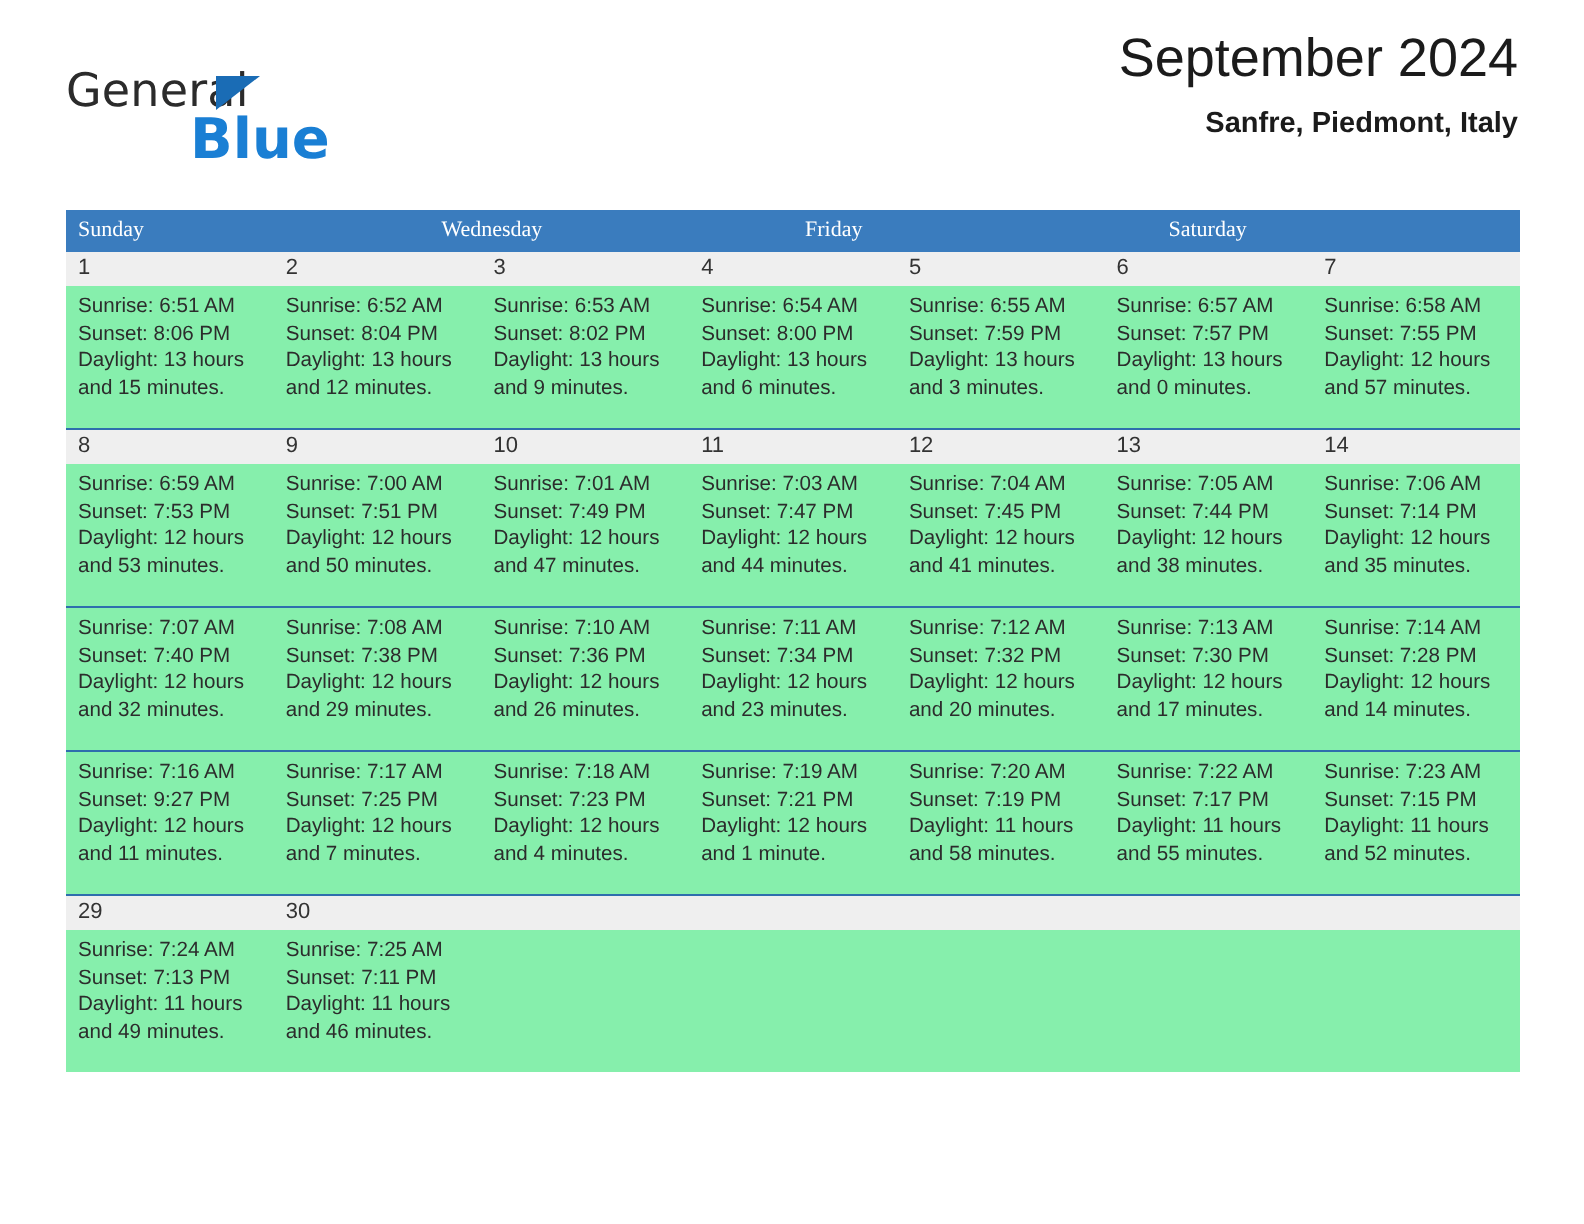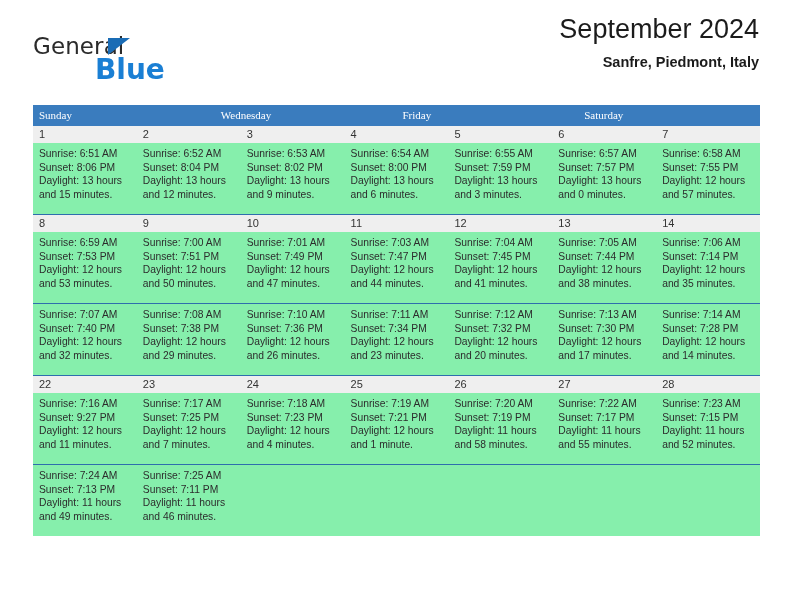--- a/index.html
+++ b/index.html
@@ -334,29 +334,20 @@
             </div>
             <div class="detail-cell">
               <div class="detail-line">Sunrise: 7:14 AM</div>
               <div class="detail-line">Sunset: 7:28 PM</div>
               <div class="detail-line">Daylight: 12 hours</div>
               <div class="detail-line">and 14 minutes.</div>
             </div>
           </div>
         </div>
         <div class="week-row">
-          <div class="daynum-row">
-            <div class="daynum-cell">22</div>
-            <div class="daynum-cell">23</div>
-            <div class="daynum-cell">24</div>
-            <div class="daynum-cell">25</div>
-            <div class="daynum-cell">26</div>
-            <div class="daynum-cell">27</div>
-            <div class="daynum-cell">28</div>
-          </div>
           <div class="detail-row">
             <div class="detail-cell">
               <div class="detail-line">Sunrise: 7:16 AM</div>
               <div class="detail-line">Sunset: 9:27 PM</div>
               <div class="detail-line">Daylight: 12 hours</div>
               <div class="detail-line">and 11 minutes.</div>
             </div>
             <div class="detail-cell">
               <div class="detail-line">Sunrise: 7:17 AM</div>
               <div class="detail-line">Sunset: 7:25 PM</div>
@@ -389,20 +380,29 @@
             </div>
             <div class="detail-cell">
               <div class="detail-line">Sunrise: 7:23 AM</div>
               <div class="detail-line">Sunset: 7:15 PM</div>
               <div class="detail-line">Daylight: 11 hours</div>
               <div class="detail-line">and 52 minutes.</div>
             </div>
           </div>
         </div>
         <div class="week-row">
+          <div class="daynum-row">
+            <div class="daynum-cell">29</div>
+            <div class="daynum-cell">30</div>
+            <div class="daynum-cell"></div>
+            <div class="daynum-cell"></div>
+            <div class="daynum-cell"></div>
+            <div class="daynum-cell"></div>
+            <div class="daynum-cell"></div>
+          </div>
           <div class="detail-row">
             <div class="detail-cell">
               <div class="detail-line">Sunrise: 7:24 AM</div>
               <div class="detail-line">Sunset: 7:13 PM</div>
               <div class="detail-line">Daylight: 11 hours</div>
               <div class="detail-line">and 49 minutes.</div>
             </div>
             <div class="detail-cell">
               <div class="detail-line">Sunrise: 7:25 AM</div>
               <div class="detail-line">Sunset: 7:11 PM</div>

